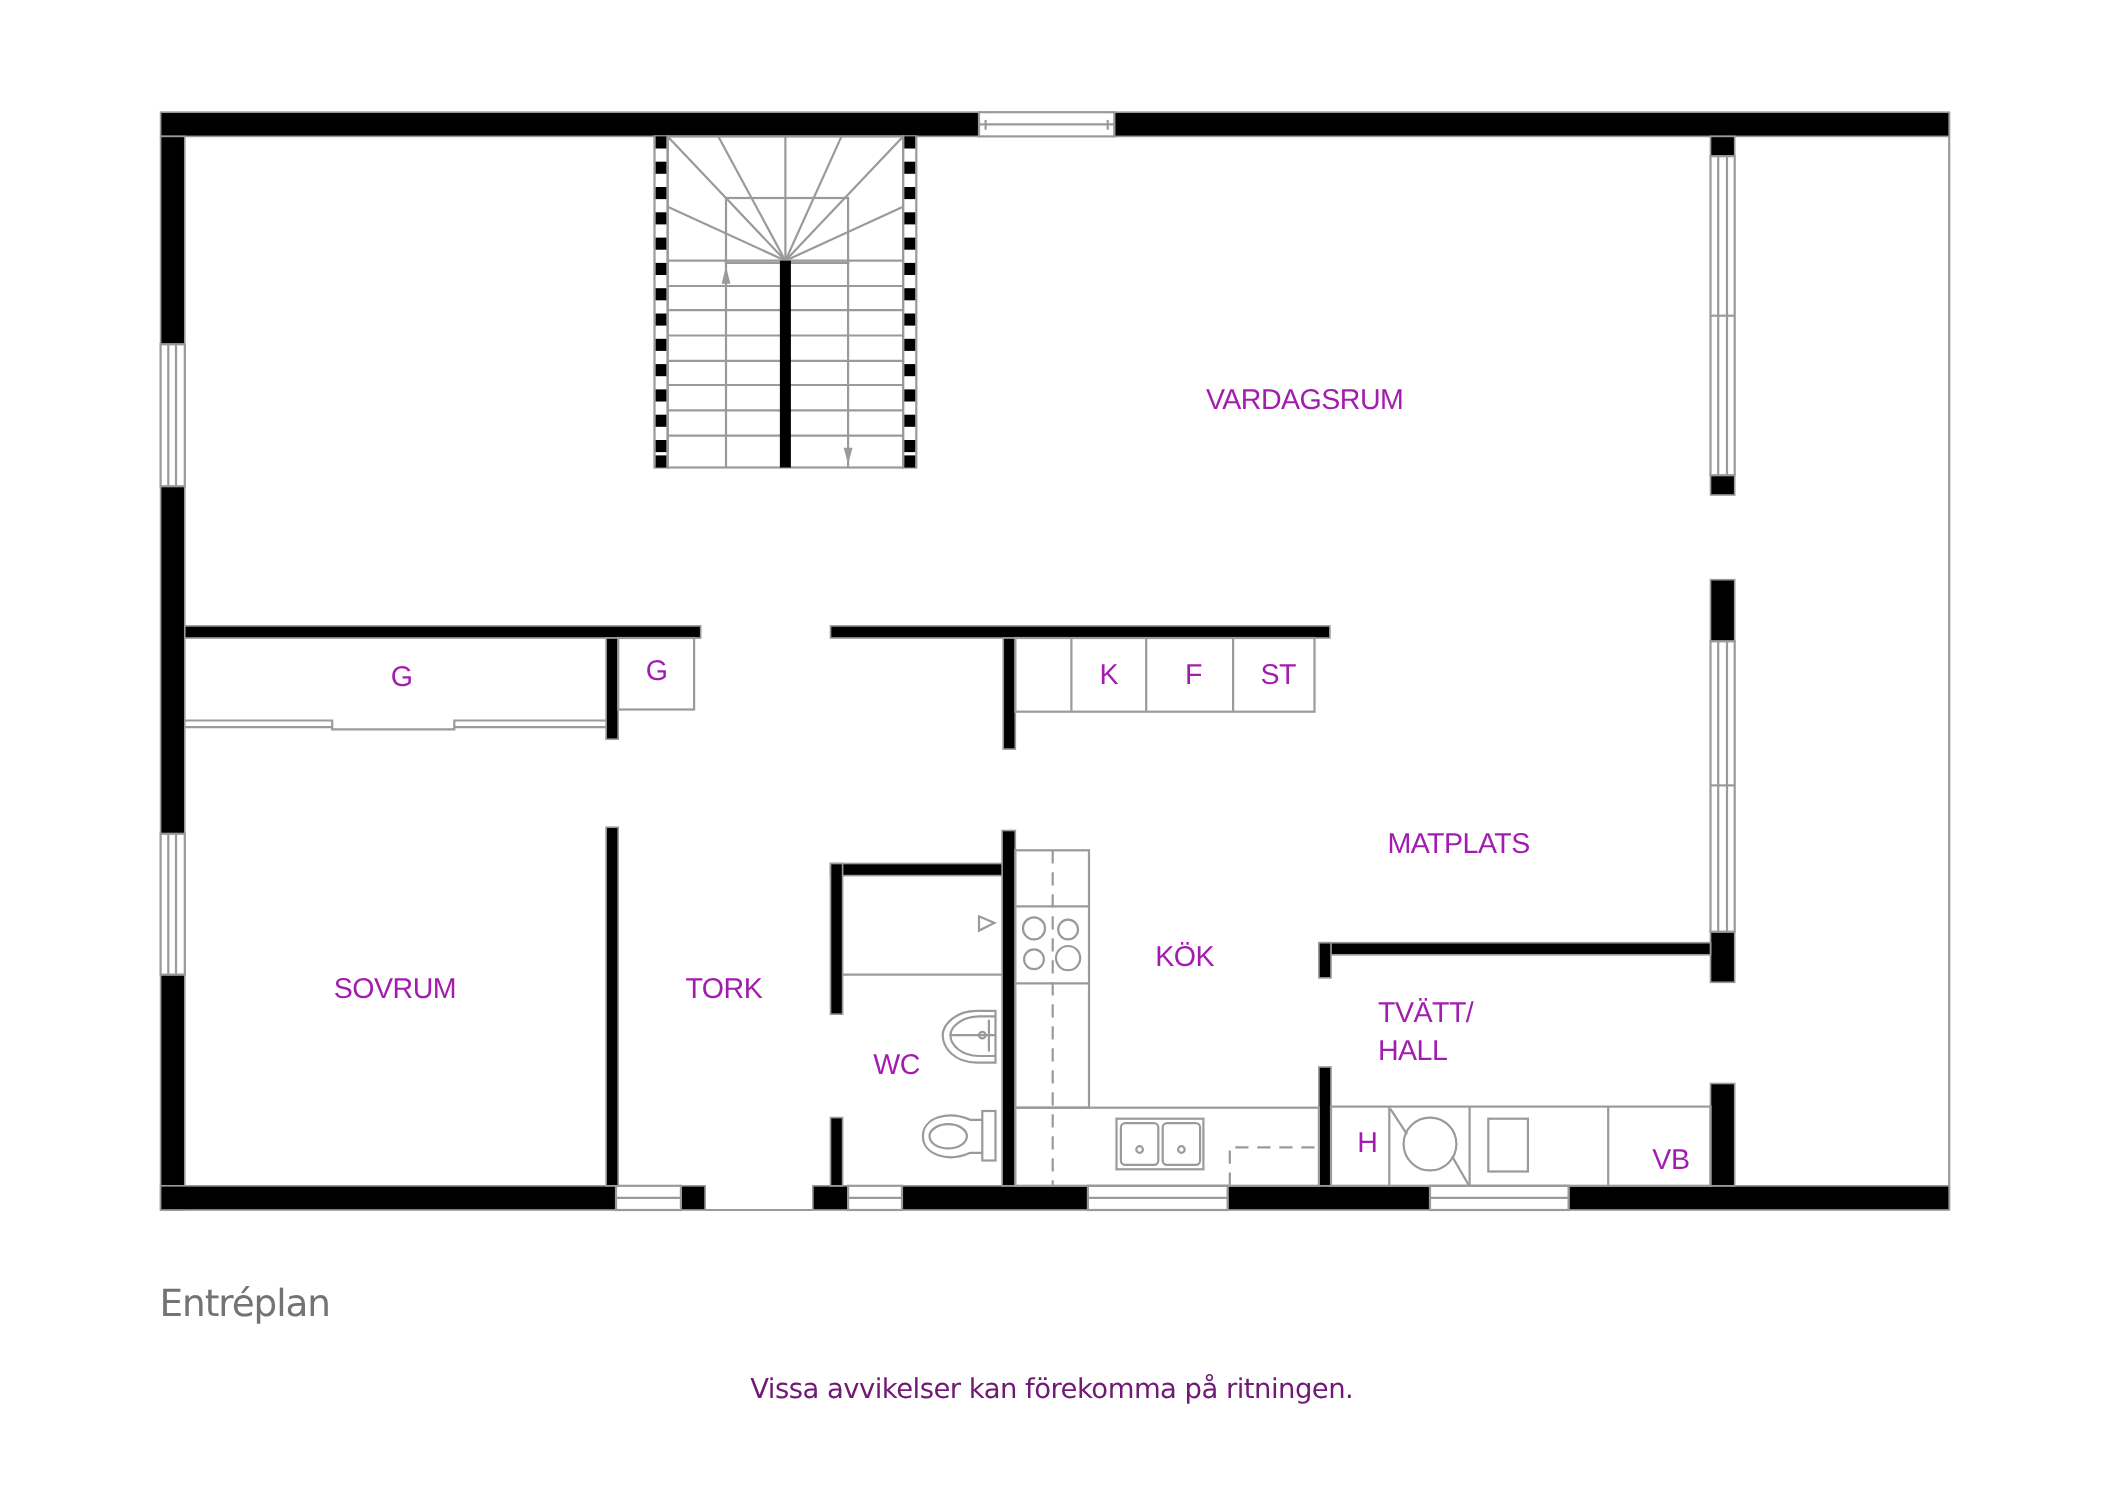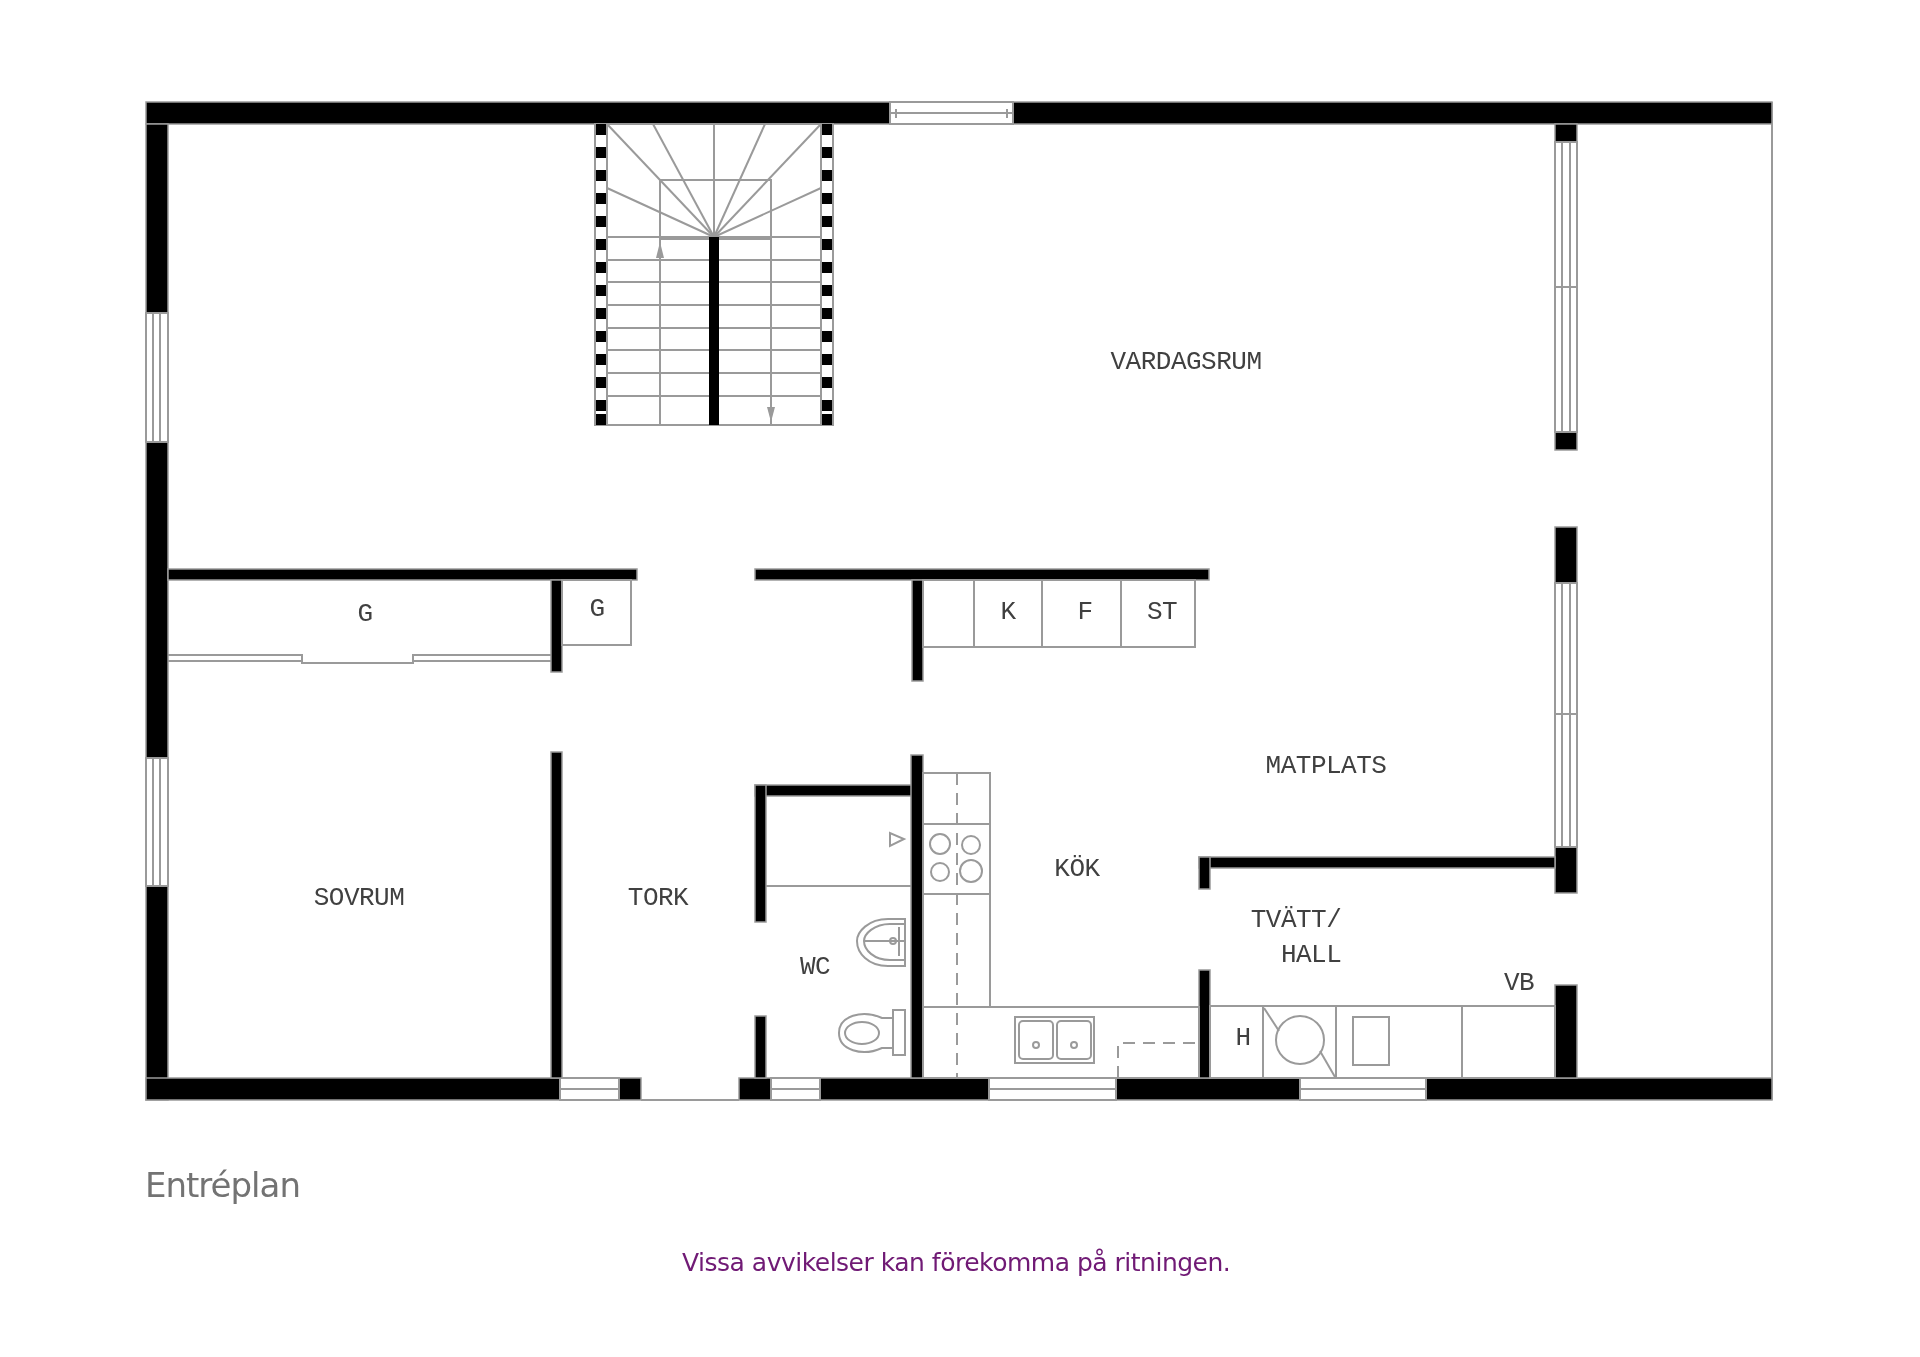--- a/index.html
+++ b/index.html
@@ -1,21 +1,21 @@
 <!DOCTYPE html>
 <html><head>
 <meta charset="utf-8">
 <style>
   html, body { margin:0; padding:0; background:#ffffff; }
   body { width:1920px; height:1357px; position:relative; overflow:hidden; font-family:"Liberation Sans", sans-serif; }
   #plan { position:absolute; left:0; top:0; }
   .wall { fill:#000; stroke:#9a9a9a; stroke-width:1.5; }
   .thin { fill:none; stroke:#9a9a9a; stroke-width:2; }
   .win { fill:#fff; stroke:#9a9a9a; stroke-width:2; }
-  .room-label { position:absolute; font-family:Liberation Mono, monospace; font-size:26px; color:#404040; letter-spacing:-0.5px; white-space:nowrap; transform:translate(-50%,-50%); text-align:right; line-height:1.35; }
+  .room-label { position:absolute; font-family:Liberation Sans, sans-serif; font-size:26px; color:#a21caf; letter-spacing:-0.5px; white-space:nowrap; transform:translate(-50%,-50%); text-align:left; line-height:1.35; }
   .small-label { font-size:26px; }
   .caption { position:absolute; left:145px; top:1165px; font-family:"DejaVu Sans", sans-serif; font-size:34px; color:#737373; letter-spacing:-1px; }
   .disclaimer { position:absolute; left:682px; top:1248px; font-family:"DejaVu Sans", sans-serif; font-size:25px; color:#701a75; letter-spacing:-0.5px; }
 </style>
 </head>
 <body>
 
 <svg id="plan" width="1920" height="1357" viewBox="0 0 1920 1357" xmlns="http://www.w3.org/2000/svg">
 
   <g>
@@ -319,16 +319,16 @@
   <div>TVÄTT/</div>
   <div>HALL</div>
 </div>
 
 <div class="room-label small-label" style="left:365px; top:615px;">G</div>
 <div class="room-label small-label" style="left:597px; top:610px;">G</div>
 <div class="room-label small-label" style="left:1008px; top:613px;">K</div>
 <div class="room-label small-label" style="left:1085px; top:613px;">F</div>
 <div class="room-label small-label" style="left:1162px; top:613px;">ST</div>
 <div class="room-label small-label" style="left:1243px; top:1039px;">H</div>
-<div class="room-label small-label" style="left:1519px; top:984px;">VB</div>
+<div class="room-label small-label" style="left:1519px; top:1054px;">VB</div>
 
 <div class="caption">Entréplan</div>
 <div class="disclaimer">Vissa avvikelser kan förekomma på ritningen.</div>
 
 </body></html>

